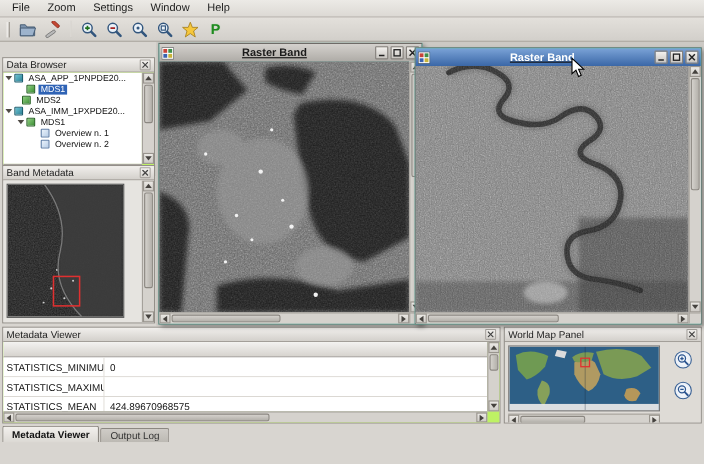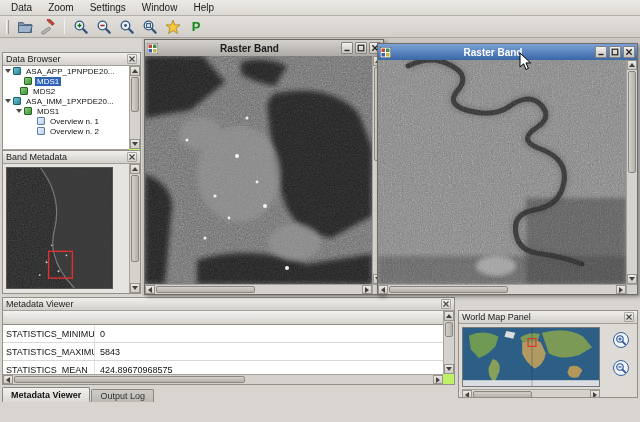--- a/index.html
+++ b/index.html
@@ -47,21 +47,21 @@
   .vscroll .sb-thumb{left:1px;right:1px;}
   .hscroll .sb-thumb{top:1px;bottom:1px;background:linear-gradient(#d4d1cc,#b4b1ab);}
   .tri{display:block;width:0;height:0;}
   .tri-up{border-left:3px solid transparent;border-right:3px solid transparent;border-bottom:4px solid #45423e;}
   .tri-down{border-left:3px solid transparent;border-right:3px solid transparent;border-top:4px solid #45423e;}
   .tri-left{border-top:3px solid transparent;border-bottom:3px solid transparent;border-right:4px solid #45423e;}
   .tri-right{border-top:3px solid transparent;border-bottom:3px solid transparent;border-left:4px solid #45423e;}
 
   
   .workspace{position:absolute;left:142px;top:38px;width:498px;height:258px;background:#ccc9c4;z-index:1;}
-  .mdi{position:absolute;border:1px solid #6e6b67;background:#5eead4;box-shadow:2px 2px 4px rgba(0,0,0,.35);}
+  .mdi{position:absolute;border:1px solid #6e6b67;background:#5eead4;box-shadow:2px 2px 4px rgba(0,0,0,.35);text-decoration:underline;}
   .titlebar{height:16px;display:flex;align-items:center;padding:0 2px;gap:2px;}
   .titlebar.inactive{background:linear-gradient(#d4d1cd,#aeaba6);}
   .titlebar.active{background:linear-gradient(#7aa2d6,#3a67a7);}
   .title-text{flex:1;text-align:center;font-weight:bold;font-size:10px;color:#1b1b1b;overflow:hidden;}
   .titlebar.active .title-text{color:#fff;}
   .win-btn{width:12px;height:12px;flex:0 0 12px;background:linear-gradient(#f3f1ee,#c8c5c0);border:1px solid #86827d;display:flex;align-items:center;justify-content:center;border-radius:1px;}
   .win-content{position:absolute;left:0;top:16px;right:0;bottom:0;background:#e9e7e4;}
   .win-image{position:absolute;left:0;top:0;right:11px;bottom:10px;background:#444;overflow:hidden;}
   .win-image svg{display:block;width:100%;height:100%;}
   .win-vscroll{top:0;right:0;bottom:10px;}
@@ -91,21 +91,21 @@
   .tab.inactive{height:13px;background:linear-gradient(#cfccc7,#bcb9b3);color:#333;}
 
   .cursor{position:absolute;left:519px;top:52px;z-index:50;}
 </style>
 </head>
 <body>
 
 <div class="app">
 
   <div class="menubar">
-    <span class="menu-item">Data</span>
+    <span class="menu-item">File</span>
     <span class="menu-item">Zoom</span>
     <span class="menu-item">Settings</span>
     <span class="menu-item">Window</span>
     <span class="menu-item">Help</span>
   </div>
 
   <div class="toolbar">
     <span class="toolbar-grip"></span>
     <span class="tool-btn">
       <svg width="16" height="16" viewBox="0 0 16 16">
@@ -460,21 +460,20 @@
     <div class="panel-body">
       <div class="mv-table">
         <div class="mv-head">
         </div>
         <div class="mv-row">
           <span class="c name">STATISTICS_MINIMUM</span>
           <span class="c value">0</span>
         </div>
         <div class="mv-row">
           <span class="c name">STATISTICS_MAXIMUM</span>
-          <span class="c value">5843</span>
         </div>
         <div class="mv-row">
           <span class="c name">STATISTICS_MEAN</span>
           <span class="c value">424.89670968575</span>
         </div>
       </div>
       <div class="vscroll" style="top:0;right:0;bottom:10px;">
         <div class="sb-btn">
             <span class="tri tri-up"></span>
           </div>
@@ -492,21 +491,21 @@
         <div class="sb-track">
             <div class="sb-thumb" style="left:1px;width:55%;"></div>
           </div>
         <div class="sb-btn">
             <span class="tri tri-right"></span>
           </div>
       </div>
     </div>
   </div>
 
-  <div class="panel" style="left:458px;top:310px;width:180px;height:88px;">
+  <div class="panel" style="left:458px;top:297px;width:180px;height:88px;">
     <div class="panel-header">
       <span class="panel-title">World Map Panel</span>
       <span class="panel-close">
         <svg width="6" height="6" viewBox="0 0 6 6">
             <path d="M0.5 0.5 L5.5 5.5 M5.5 0.5 L0.5 5.5" stroke="#444" stroke-width="1.1"></path>
           </svg>
       </span>
     </div>
     <div class="panel-body" style="background:#dedbd6;">
       <div class="wm-map">

